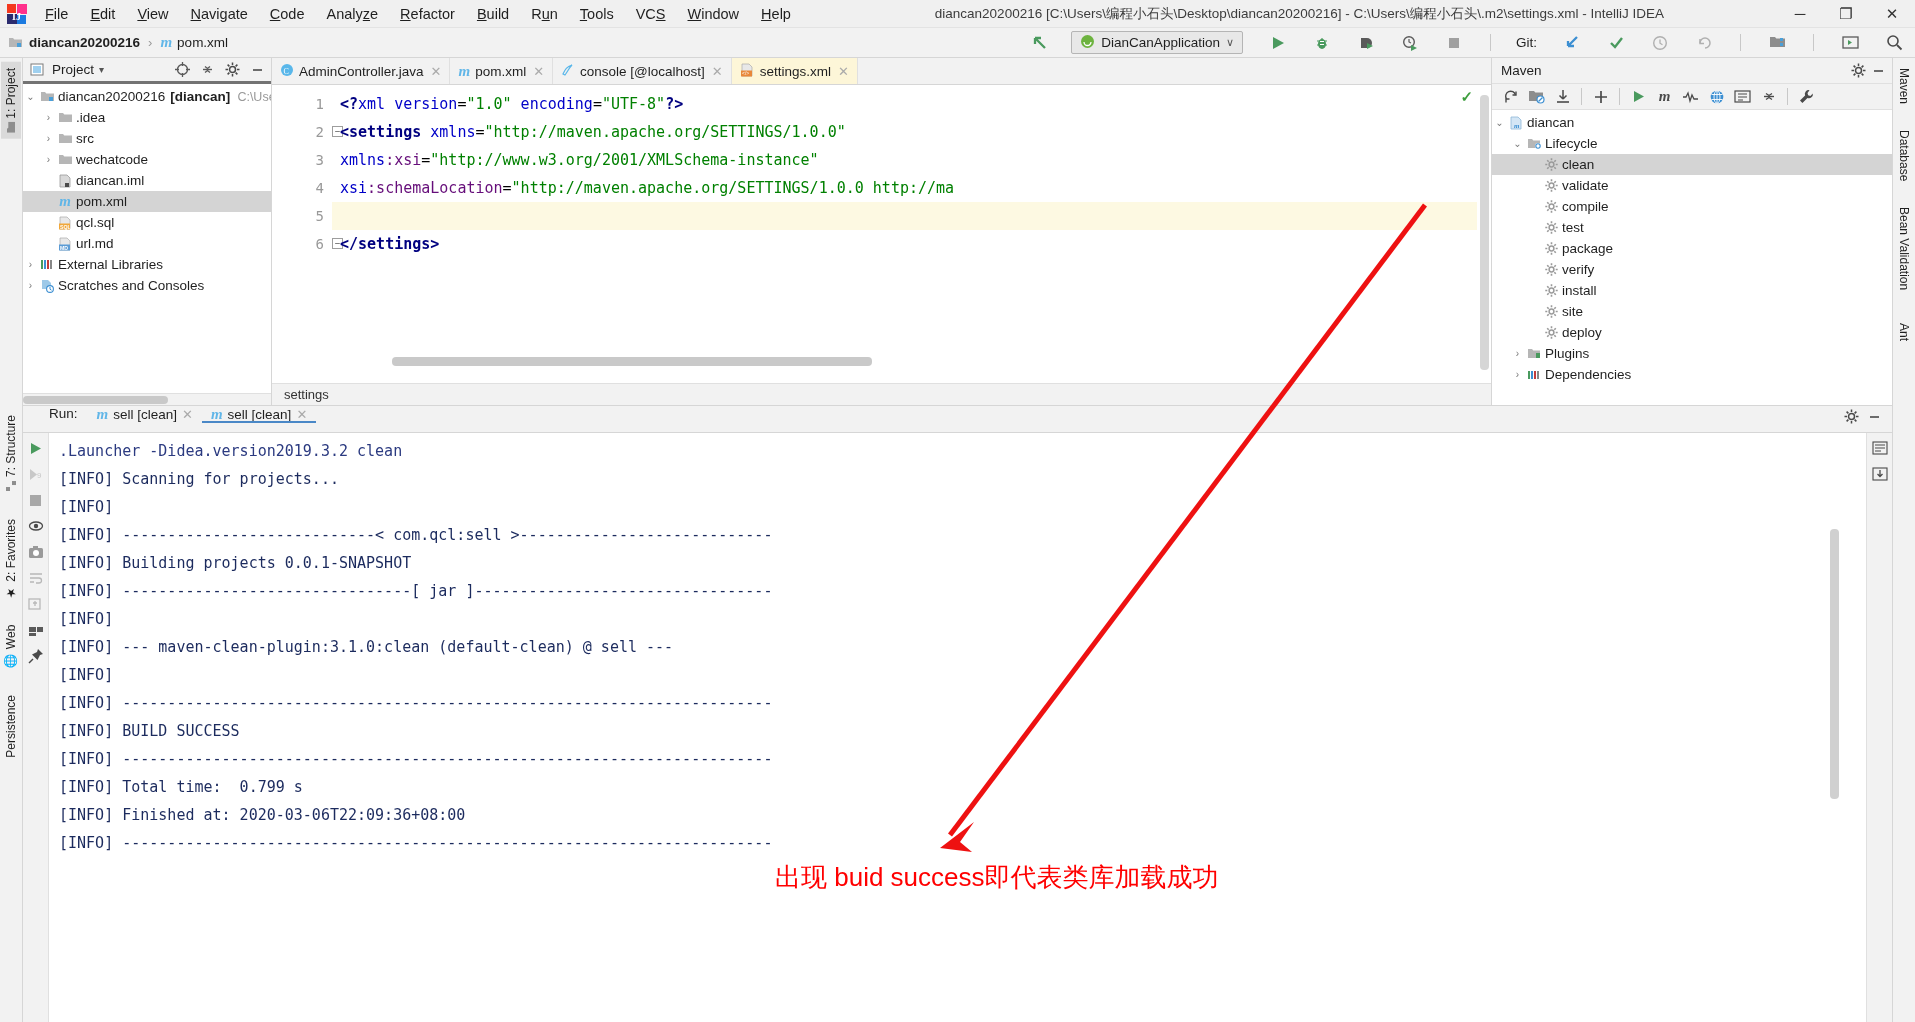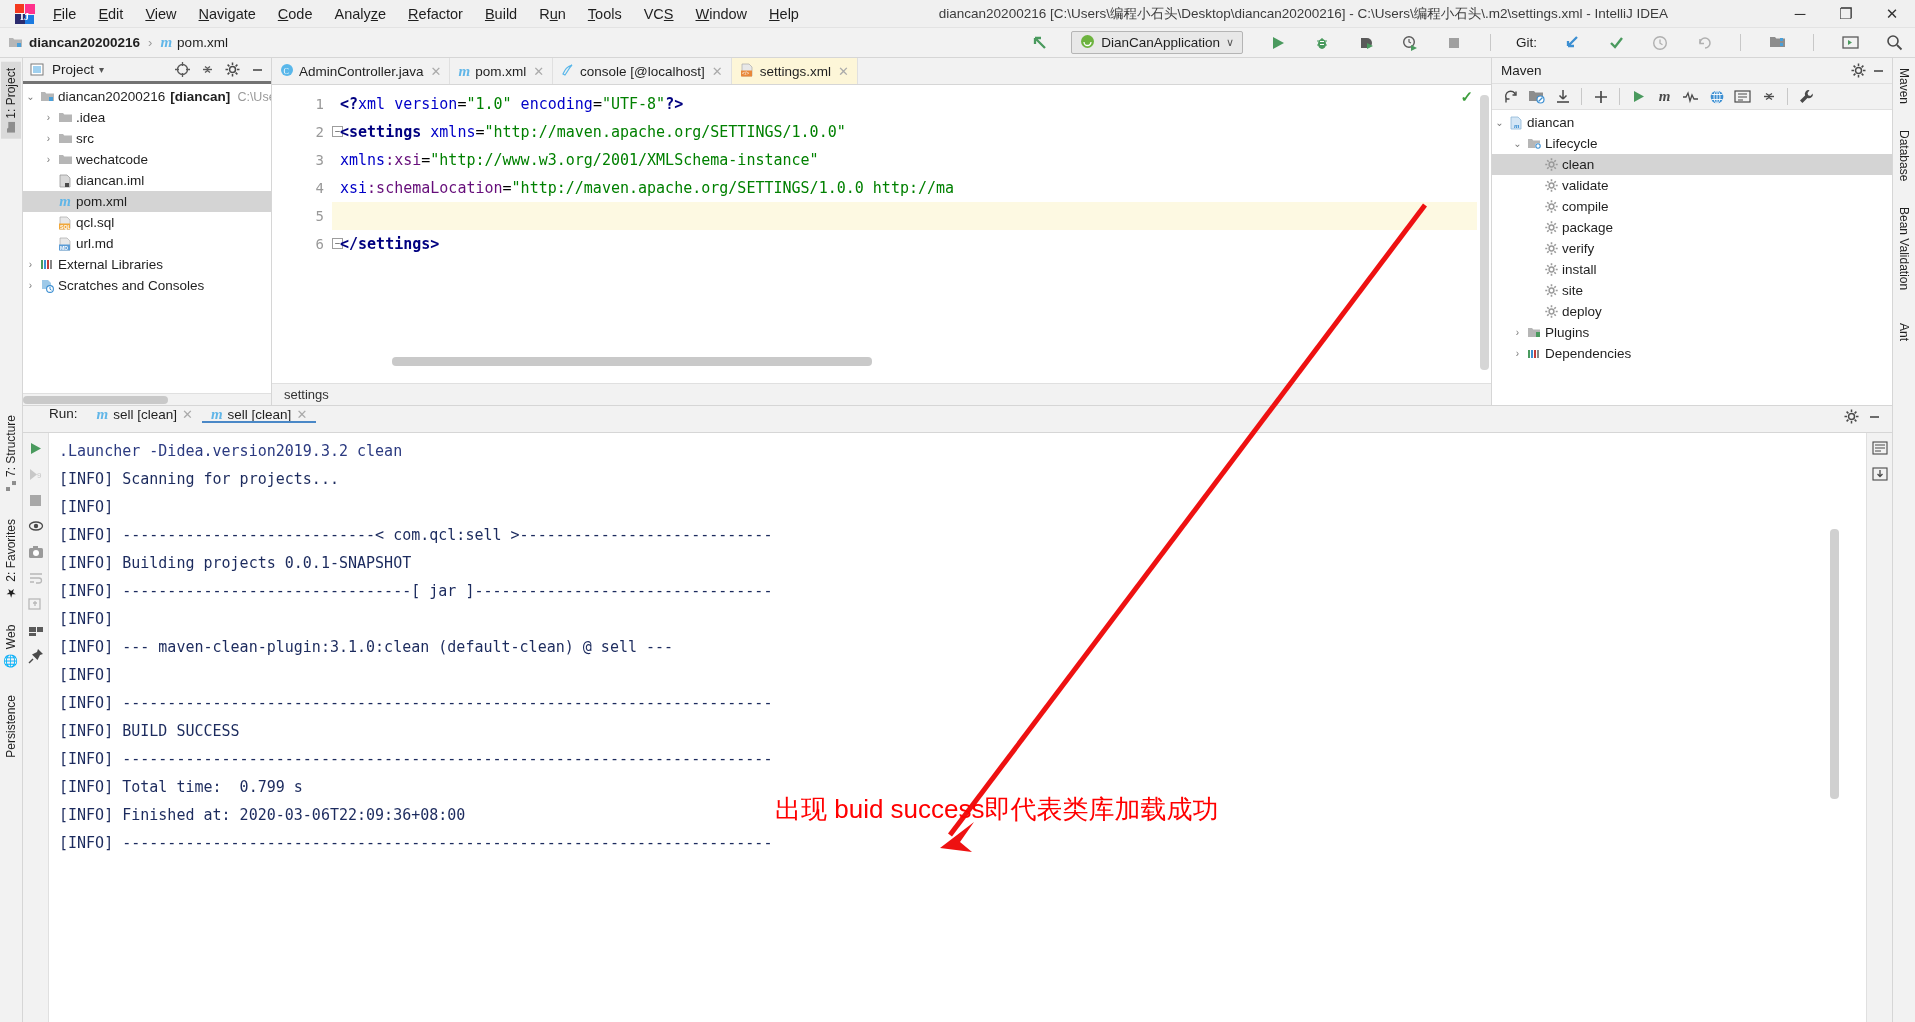--- a/index.html
+++ b/index.html
@@ -12,21 +12,21 @@
     overflow: hidden;
   }
   .app { position: relative; width: 1915px; height: 1022px; display: flex; flex-direction: column; }
 
   
   .titlebar {
     height: 28px; display: flex; align-items: center;
     background: #f0f0f0; border-bottom: 1px solid #e3e3e3;
     flex: 0 0 28px;
   }
-  .ij-logo { width: 22px; height: 22px; margin: 0 6px 0 14px; position: relative; flex: 0 0 auto; }
+  .ij-logo { width: 22px; height: 22px; margin: 0 6px 0 6px; position: relative; flex: 0 0 auto; }
   .ij-logo svg { display:block; }
   .menubar { display: flex; align-items: center; gap: 0; }
   .menu-item {
     padding: 3px 11px; font-size: 14.5px; color: #1f1f1f; white-space: nowrap; cursor: default;
   }
   .menu-item u { text-decoration: underline; }
   .win-title {
     flex: 1; text-align: center; font-size: 13.5px; color: #3c3c3c;
     white-space: nowrap; overflow: hidden; padding-left: 20px;
   }
@@ -171,21 +171,21 @@
     font-family: "DejaVu Sans Mono", monospace; font-size: 15px; padding-top: 4px; padding-left: 10px;
   }
   .cl { height: 28px; line-height: 28px; color: #1c2b5e; white-space: pre; }
   .cl.cmd { color: #2b3a80; }
   .con-vscroll { position: absolute; right: 26px; top: 6px; bottom: 6px; width: 10px; }
   .con-vscroll .thumb { position:absolute; top: 90px; width: 9px; height: 270px; background: #d0d0d0; border-radius: 4px; }
 
   
   .overlay { position: absolute; inset: 0; pointer-events: none; }
   .anno-text {
-    position: absolute; left: 775px; top: 792px;
+    position: absolute; left: 775px; top: 860px;
     font-size: 26px; color: #ff0000; font-family: "Liberation Sans", sans-serif; white-space: nowrap;
   }
 </style>
 </head>
 <body>
 
 <div class="app">
 
   <div class="titlebar">
     <div class="ij-logo">
@@ -718,20 +718,29 @@
               </span>
               <span class="tlabel">compile</span>
             </div>
             <div class="trow" style="padding-left:50px">
               <span class="ticon">
                 <svg width="13" height="13" viewBox="0 0 13 13">
                     <circle cx="6.5" cy="6.5" r="2.4" fill="none" stroke="#9a9a9a" stroke-width="1.5"></circle>
                     <path d="M6.5 0.3v2M6.5 10.7v2M0.3 6.5h2M10.7 6.5h2M2.2 2.2l1.5 1.5M9.3 9.3l1.5 1.5M10.8 2.2l-1.5 1.5M3.7 9.3l-1.5 1.5" stroke="#9a9a9a" stroke-width="1.6"></path>
                   </svg>
               </span>
+              <span class="tlabel">test</span>
+            </div>
+            <div class="trow" style="padding-left:50px">
+              <span class="ticon">
+                <svg width="13" height="13" viewBox="0 0 13 13">
+                    <circle cx="6.5" cy="6.5" r="2.4" fill="none" stroke="#9a9a9a" stroke-width="1.5"></circle>
+                    <path d="M6.5 0.3v2M6.5 10.7v2M0.3 6.5h2M10.7 6.5h2M2.2 2.2l1.5 1.5M9.3 9.3l1.5 1.5M10.8 2.2l-1.5 1.5M3.7 9.3l-1.5 1.5" stroke="#9a9a9a" stroke-width="1.6"></path>
+                  </svg>
+              </span>
               <span class="tlabel">package</span>
             </div>
             <div class="trow" style="padding-left:50px">
               <span class="ticon">
                 <svg width="13" height="13" viewBox="0 0 13 13">
                     <circle cx="6.5" cy="6.5" r="2.4" fill="none" stroke="#9a9a9a" stroke-width="1.5"></circle>
                     <path d="M6.5 0.3v2M6.5 10.7v2M0.3 6.5h2M10.7 6.5h2M2.2 2.2l1.5 1.5M9.3 9.3l1.5 1.5M10.8 2.2l-1.5 1.5M3.7 9.3l-1.5 1.5" stroke="#9a9a9a" stroke-width="1.6"></path>
                   </svg>
               </span>
               <span class="tlabel">verify</span>

